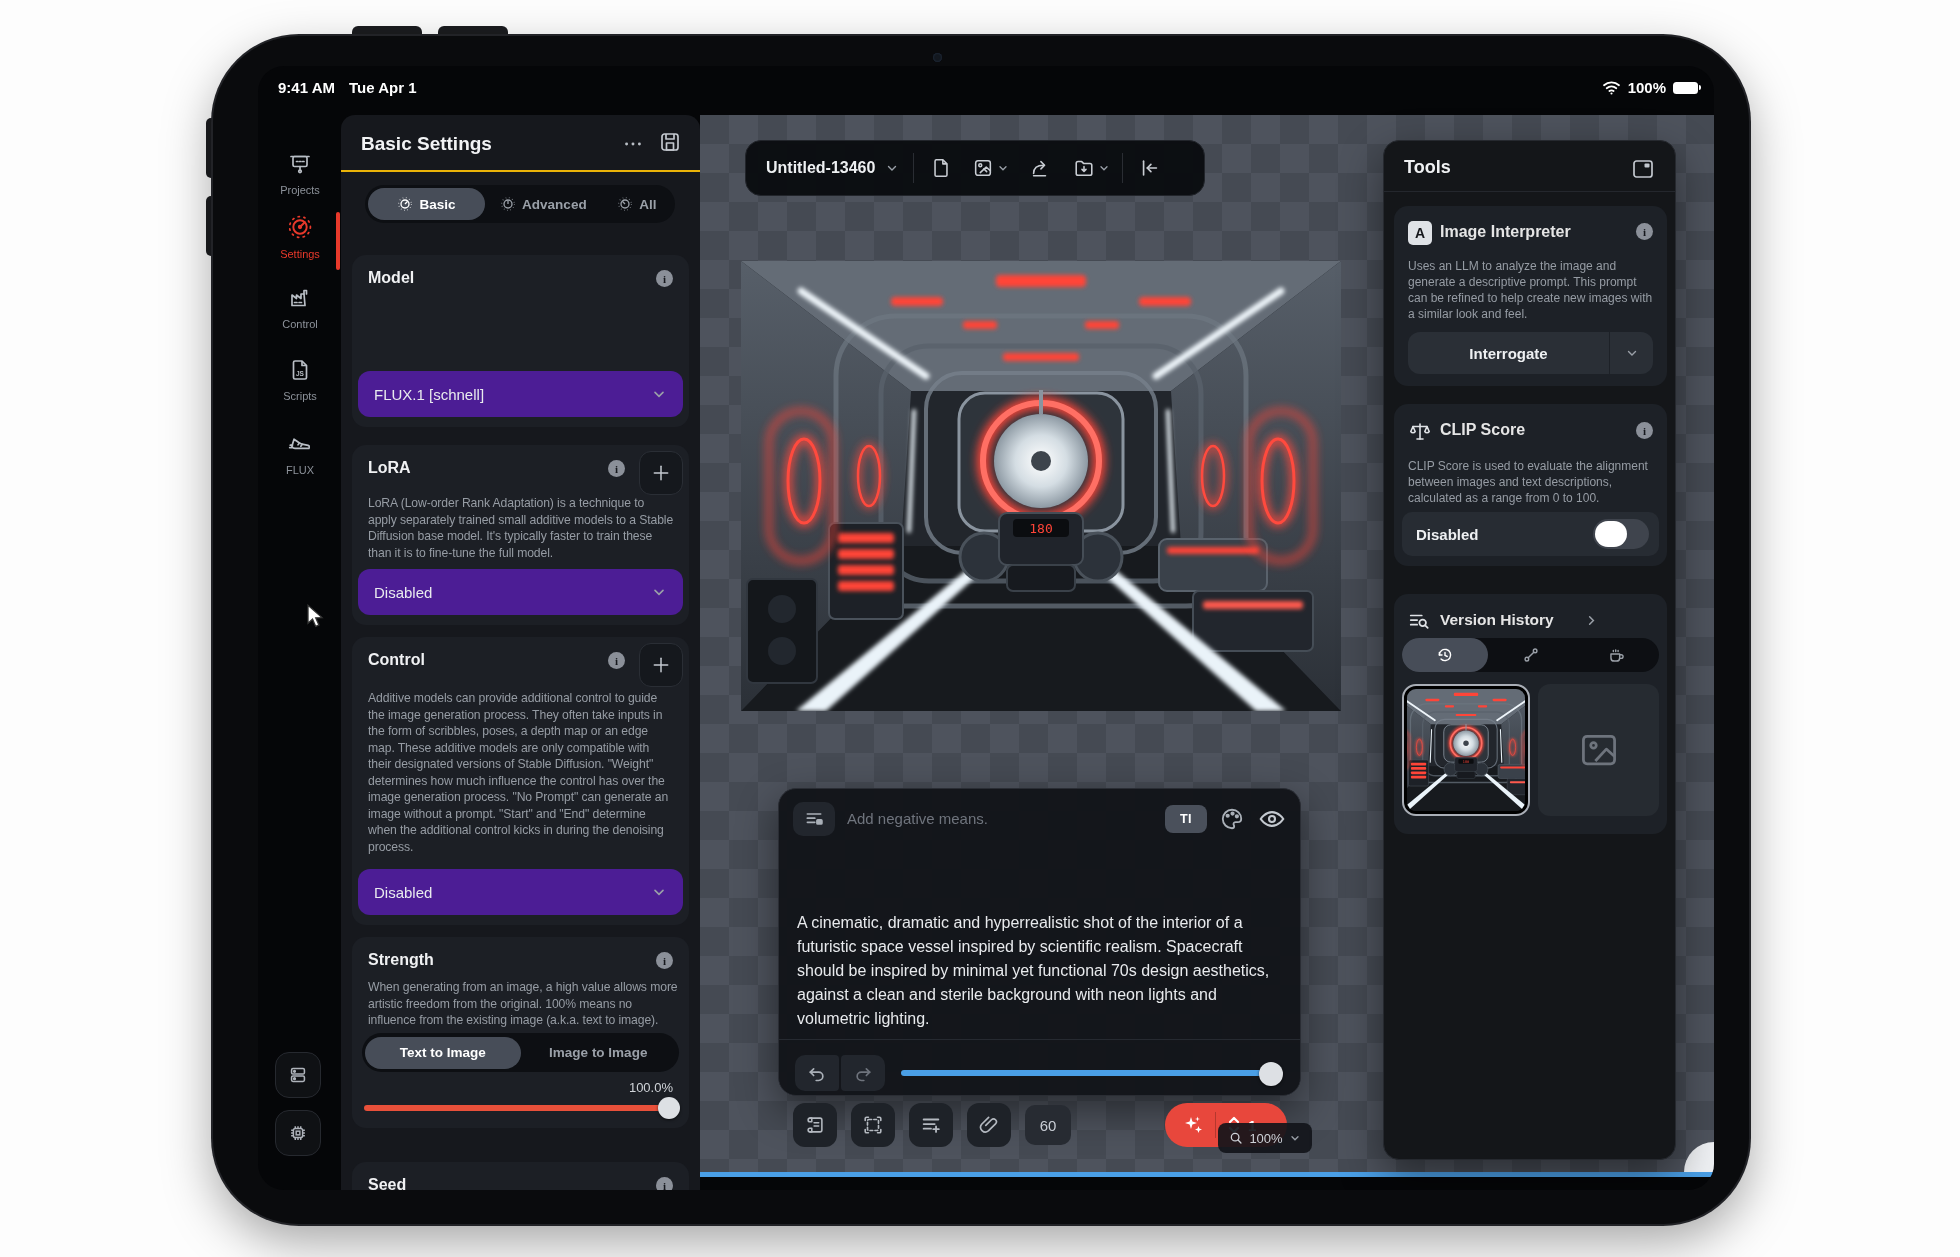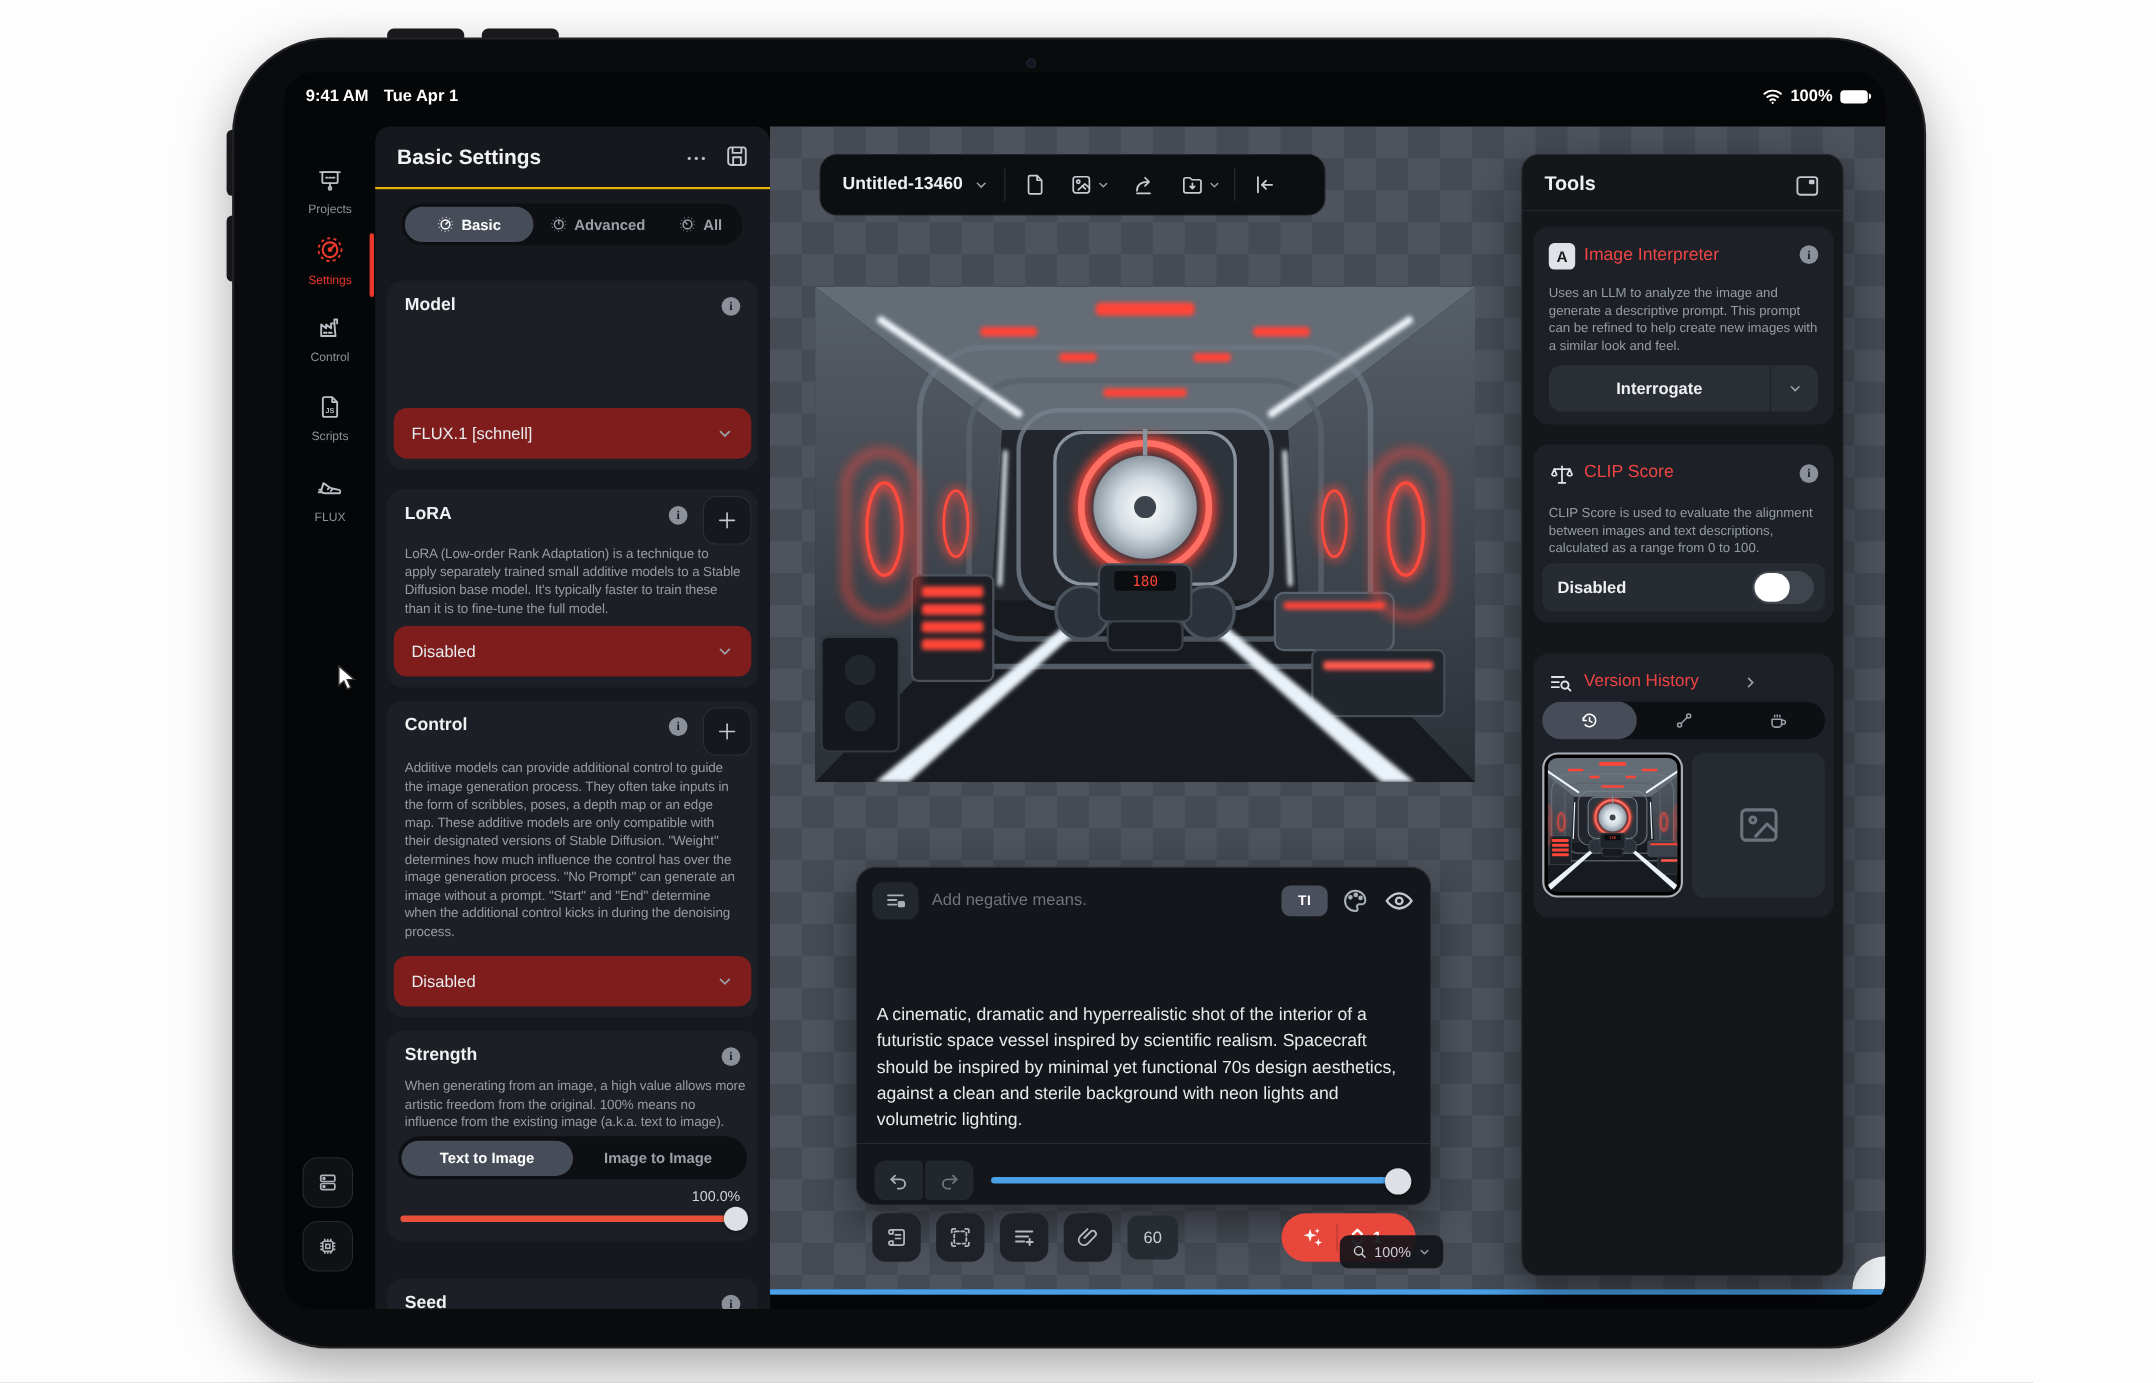--- a/index.html
+++ b/index.html
@@ -33,21 +33,21 @@
 .panel{position:absolute;left:83px;top:49px;width:359px;height:1075px;background:#16181d;border-radius:14px 14px 0 0;overflow:hidden}
 .panel-h{position:absolute;left:0;top:0;width:100%;height:57px;border-bottom:2px solid #eab308}
 .panel-title{position:absolute;left:20px;top:18px;font-size:19px;font-weight:700;color:#f2f3f5}
 .seg{position:absolute;background:#0d0f13;border-radius:19px;display:flex;align-items:center;padding:3px}
 .seg .opt{height:32px;border-radius:16px;display:flex;align-items:center;justify-content:center;gap:6px;color:#9aa0a8;font-size:13.5px;font-weight:700;flex:1}
 .seg .opt.sel{background:#474d58;color:#fff}
 .card{position:absolute;left:11px;width:337px;background:#1c1f25;border-radius:14px}
 .card-t{position:absolute;left:16px;top:14px;font-size:16px;font-weight:700;color:#f0f1f3}
 .info{position:absolute;width:17px;height:17px;border-radius:50%;background:#8b9099;color:#16181d;font-size:11px;font-weight:700;display:flex;align-items:center;justify-content:center;font-family:"Liberation Serif",serif}
 .desc{position:absolute;left:16px;font-size:12.2px;line-height:16.5px;color:#969ca4;letter-spacing:-.1px}
-.dd{position:absolute;left:6px;right:6px;height:46px;background:#7f1d1d;border-radius:12px;display:flex;align-items:center;justify-content:space-between;padding:0 16px;color:#e9ebee;font-size:15px}
+.dd{position:absolute;left:6px;right:6px;height:46px;background:#4c1d95;border-radius:12px;display:flex;align-items:center;justify-content:space-between;padding:0 16px;color:#e9ebee;font-size:15px}
 .plusbtn{position:absolute;top:6px;right:6px;width:44px;height:44px;border-radius:12px;background:#15181d;border:1px solid #2a2e35;color:#c3c8cf;display:flex;align-items:center;justify-content:center}
 .slider{position:absolute;height:6px;border-radius:3px}
 .knob{position:absolute;width:22px;height:22px;border-radius:50%;background:#dde0e4;box-shadow:0 1px 3px rgba(0,0,0,.6)}
 
 
 .canvas{position:absolute;left:442px;top:49px;width:1014px;height:1057px;background:repeating-conic-gradient(#4e535d 0% 25%,#454a53 0% 50%);background-size:58px 58px}
 .blue-line{position:absolute;left:442px;top:1106px;width:1014px;height:5px;background:#4a9fe6}
 .toolbar{position:absolute;left:487px;top:74px;width:460px;height:56px;background:rgba(9,11,14,.94);border:1px solid #22252b;border-radius:16px;display:flex;align-items:center;color:#cdd1d7}
 .tb-sep{width:1px;height:30px;background:#2a2d33;flex:none}
 .tb-btn{display:flex;align-items:center;gap:3px;color:#c9cdd3}
@@ -64,21 +64,21 @@
 .pdiv{position:absolute;left:0;top:250px;width:100%;height:1px;background:#262a31}
 .ibtn{position:absolute;width:44px;height:44px;border-radius:12px;background:#1e2228;display:flex;align-items:center;justify-content:center;color:#b4b9c0}
 .badge60{position:absolute;left:246px;top:316px;width:46px;height:40px;border-radius:10px;background:#272b32;color:#c9ced5;font-size:15px;display:flex;align-items:center;justify-content:center}
 .genpill{position:absolute;left:386px;top:314px;width:122px;height:44px;border-radius:22px;background:#e8473c;display:flex;align-items:center;color:#fff}
 
 
 .tools{position:absolute;left:1125px;top:74px;width:293px;height:1020px;background:#141619;border:1px solid #26292f;border-radius:16px;box-shadow:0 16px 44px rgba(0,0,0,.45)}
 .tools-h{position:absolute;left:20px;top:16px;font-size:18px;font-weight:700;color:#f0f1f3}
 .tools-div{position:absolute;left:0;top:50px;width:100%;height:1px;background:#24272d}
 .tcard{position:absolute;left:10px;width:273px;background:#1d2127;border-radius:14px}
-.tcard-t{position:absolute;left:46px;top:17px;font-size:16px;font-weight:400;color:#ef4444}
+.tcard-t{position:absolute;left:46px;top:17px;font-size:16px;font-weight:700;color:#e5e5e5}
 .tdesc{position:absolute;left:14px;font-size:12px;line-height:16px;color:#969ca4}
 .interrogate{position:absolute;left:14px;top:126px;width:245px;height:42px;background:#2a2f36;border-radius:12px;display:flex;color:#eef0f2;font-size:15px;font-weight:700}
 .tog-row{position:absolute;left:8px;top:108px;width:257px;height:44px;background:#272c33;border-radius:10px;display:flex;align-items:center;justify-content:space-between;padding:0 10px 0 14px;color:#eef0f2;font-size:15px;font-weight:700}
 .toggle{width:56px;height:30px;border-radius:15px;background:#3f444d;position:relative}
 .toggle .tknob{position:absolute;left:2px;top:2px;width:32px;height:26px;border-radius:13px;background:#fff}
 .thumb1{position:absolute;left:8px;top:90px;width:128px;height:132px;border:2px solid #a9aeb6;border-radius:14px;overflow:hidden;background:#000;padding:3px}
 .thumb1 svg{width:100%;height:100%;border-radius:9px}
 .thumb2{position:absolute;left:144px;top:90px;width:121px;height:132px;background:#262b31;border-radius:12px;display:flex;align-items:center;justify-content:center;color:#6e747d}
 
 .cursor{position:absolute;left:48px;top:538px;z-index:60}

